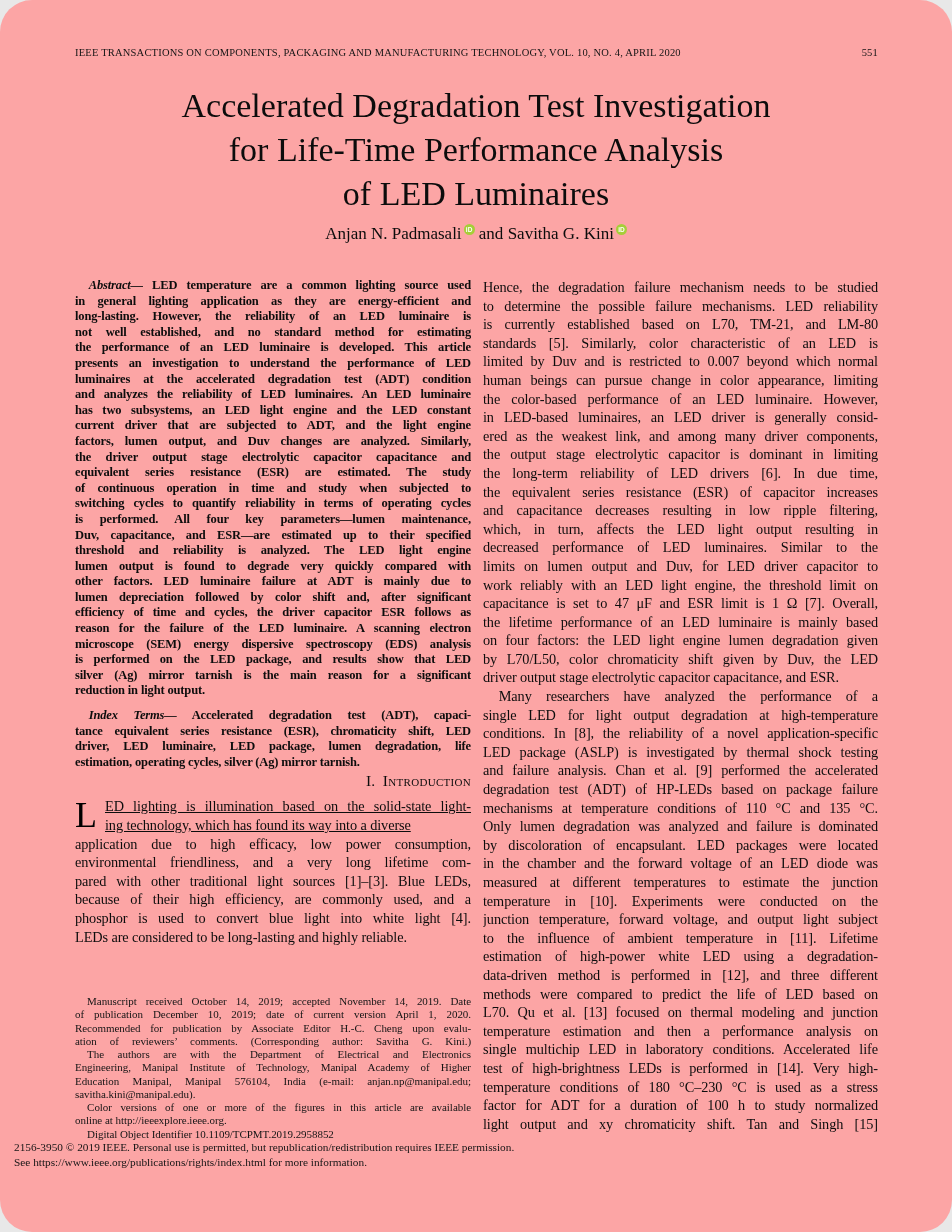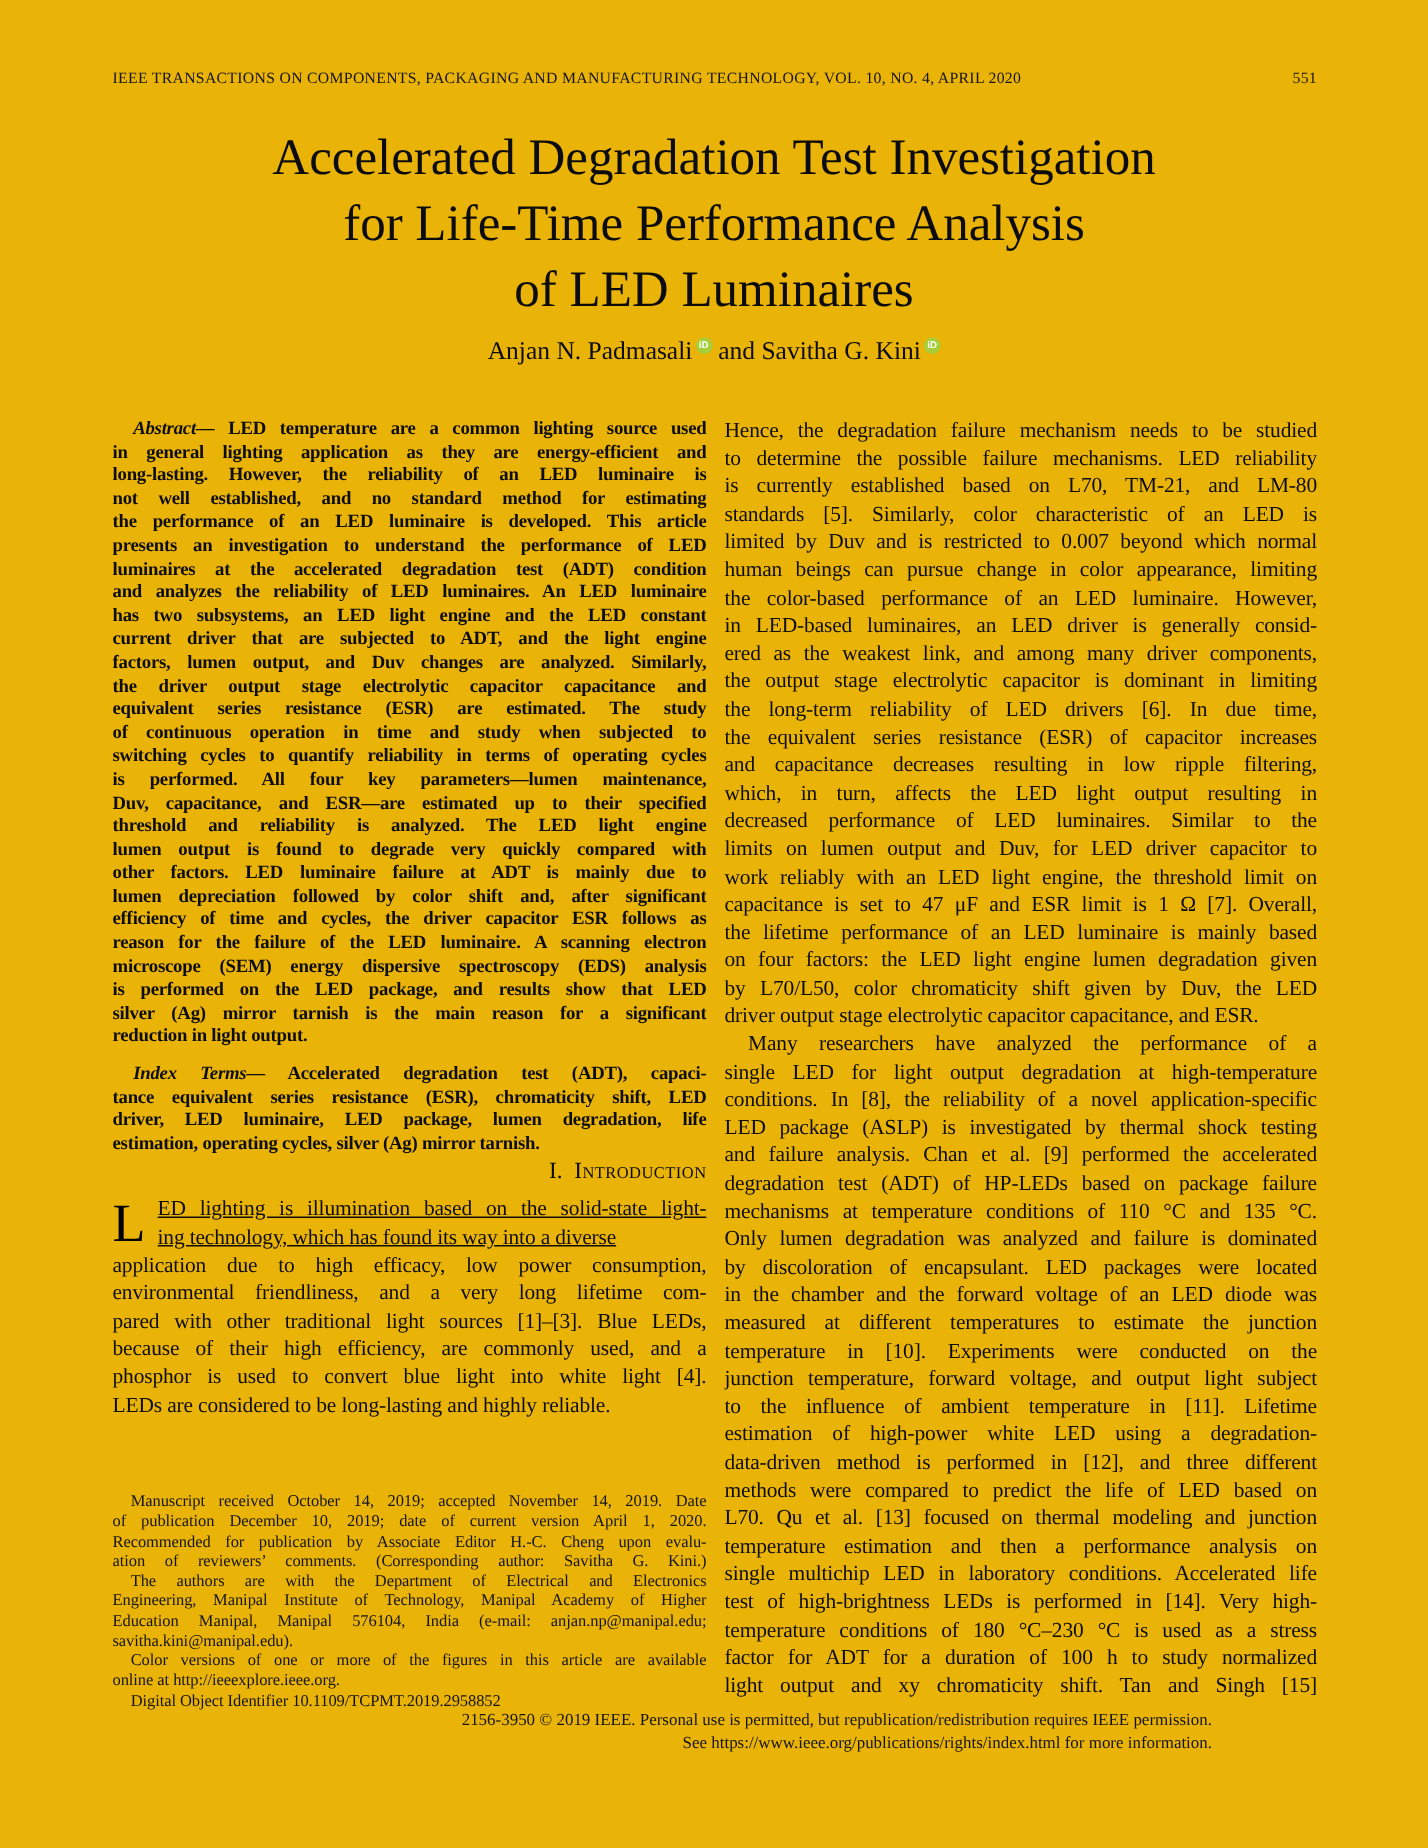--- a/index.html
+++ b/index.html
@@ -1,20 +1,21 @@
 <!DOCTYPE html>
 <html><head>
 <meta charset="utf-8">
 <style>
   html,body { margin:0; padding:0; background:#e8e8e8; }
   .page {
     position:relative; width:952px; height:1232px; margin:0 auto;
-    background:#eab308; color:#111;
+    background:#fca5a5; color:#111;
     font-family:"Liberation Serif", serif;
     overflow:hidden;
+    border-radius:32px;
   }
   
   .runhead {
     position:absolute; top:47px; left:75px; width:803px;
     display:flex; justify-content:space-between;
     font-size:10.5px; letter-spacing:0.2px; color:#151515;
   }
   
   .title-block { position:absolute; top:84px; left:0; width:952px; }
   .title-line { text-align:center; font-size:34px; line-height:44px; color:#0c0c0c; }
@@ -63,22 +64,22 @@
     font-size:36px; line-height:34px; color:#000;
   }
   .dc-lines { padding-left:30px;text-decoration:underline; }
   
   .footnote {
     margin-top:49px; font-size:11px; line-height:13.25px;
     letter-spacing:-0.05px; color:#151515;
   }
   
   .footer {
-    position:absolute; top:1140px; left:4px; width:804px;
-    text-align:right; font-size:11.3px; line-height:15px; color:#151515;
+    position:absolute; top:1140px; left:14px; width:804px;
+    text-align:left; font-size:11.3px; line-height:15px; color:#151515;
   }
   
   .watermark {
     position:absolute; top:1211px; left:0; width:796px;
     text-align:center; font-family:"Liberation Sans", sans-serif;
     font-size:11.5px; color:#2b2b2b;margin-top:40px;
   }
 </style>
 </head>
 <body>

